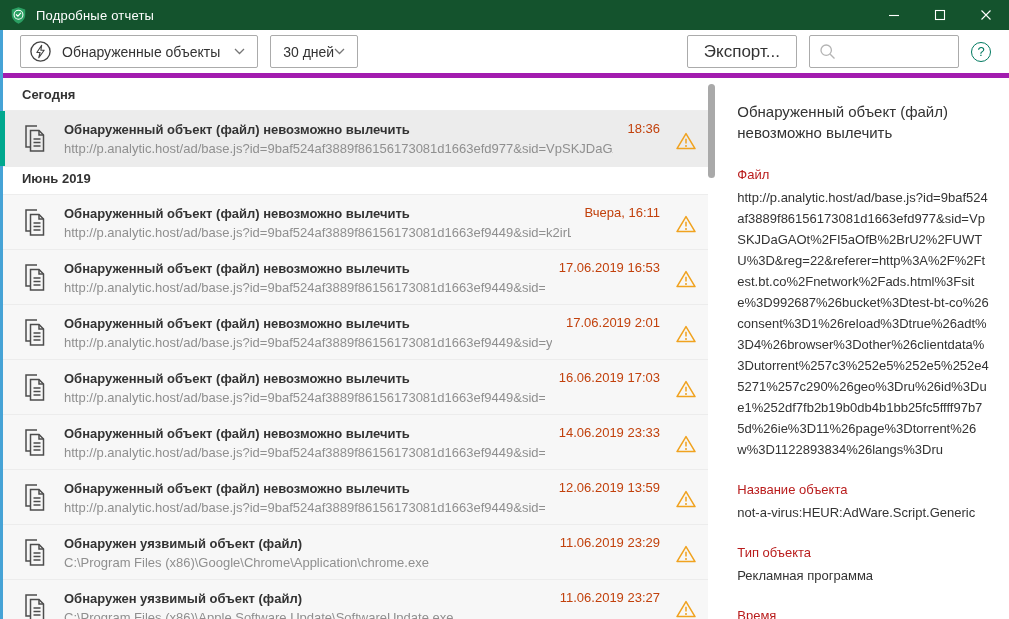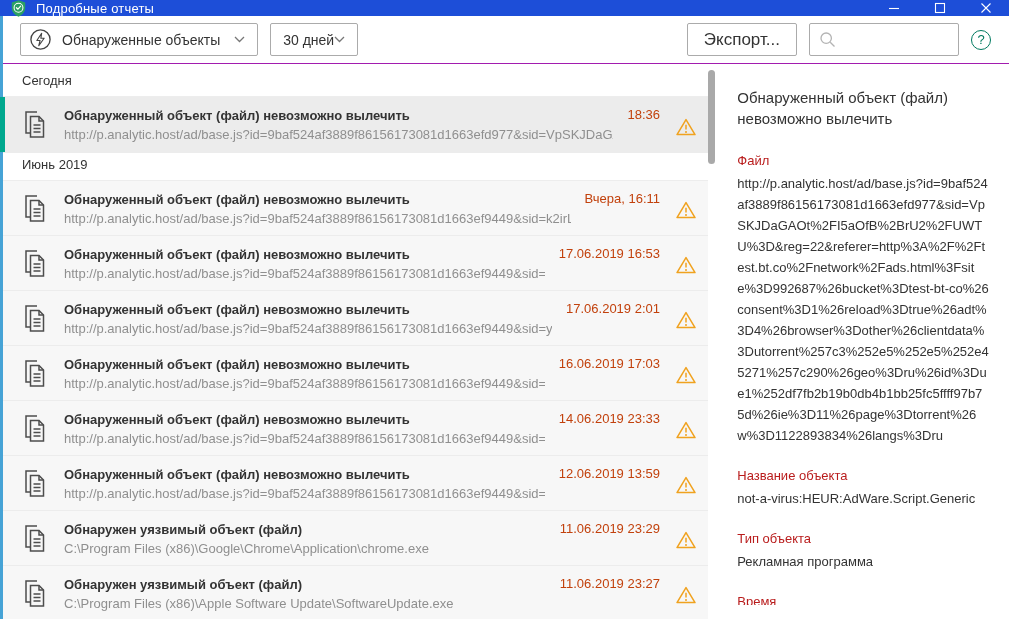--- a/index.html
+++ b/index.html
@@ -6,31 +6,31 @@
   html,body { width:1009px; height:619px; }
   body {
     font-family:"Liberation Sans","DejaVu Sans",sans-serif;
     background:#fff; color:#333; overflow:hidden; position:relative;
   }
   .window { width:1009px; height:619px; position:relative; background:#fff; }
   .left-edge { position:absolute; left:0; top:0; bottom:0; width:3px; background:#46a3d6; z-index:4; }
 
   
   .titlebar {
-    height:16px; background:#1d4ed8; display:flex; align-items:center;
+    height:30px; background:#14532d; display:flex; align-items:center;
     color:#fff; padding-left:9px; position:relative; z-index:5;
   }
   .titlebar .app-icon { width:19px; height:19px; margin-right:8px; display:flex; }
   .titlebar .title-text { font-size:13px; letter-spacing:.2px; }
   .win-controls { margin-left:auto; display:flex; height:30px; }
   .win-btn { width:46px; height:30px; display:flex; align-items:center; justify-content:center; cursor:pointer; }
 
   
   .toolbar {
-    height:48px; background:#fff; border-bottom:1px solid #a21caf;
+    height:48px; background:#fff; border-bottom:5px solid #a21caf;
     display:flex; align-items:center; padding:0 18px 0 20px; position:relative; z-index:3;
   }
   .ctl {
     height:33px; border:1px solid #ababab; border-radius:2px; background:#fff;
     display:flex; align-items:center; font-size:14px; color:#333; cursor:pointer;
   }
   .dd-type { padding:0 12px 0 8px; margin-right:12px; }
   .dd-type .dd-label { margin:0 14px 0 10px; }
   .dd-period { padding:0 12px; }
   .dd-period .dd-label { }
@@ -40,21 +40,21 @@
     width:20px; height:20px; border:1.4px solid #00795f; border-radius:50%;
     color:#00795f; font-size:13px; display:flex; align-items:center; justify-content:center;
     margin-left:12px; cursor:pointer;
   }
 
   
   .main { display:flex; height:541px; position:relative; }
   .list-col { width:720px; position:relative; }
   .list { width:708px; }
   .section-hdr {
-    background:#fff; font-size:13px; font-weight:400; color:#333;
+    background:#fff; font-size:13px; font-weight:700; color:#333;
     padding:9px 0 8px 22px; border-bottom:1px solid #ededed;
   }
   .sh2 { padding-top:4px; }
   .row {
     height:55px; background:#f7f7f7; border-bottom:1px solid #ececec;
     display:flex; align-items:center; padding:0 12px 0 22px; position:relative; cursor:pointer;
   }
   .row.selected { background:#ececec; height:56px; }
   .row.selected::before {
     content:""; position:absolute; left:0; top:0; bottom:0; width:5px; background:#00a88e; z-index:6;

